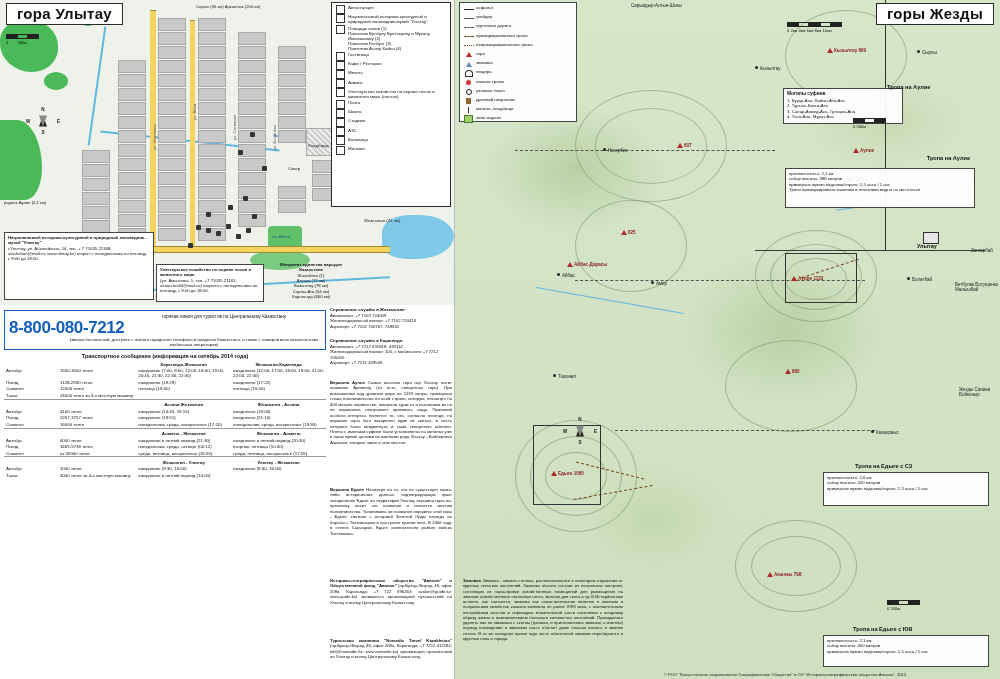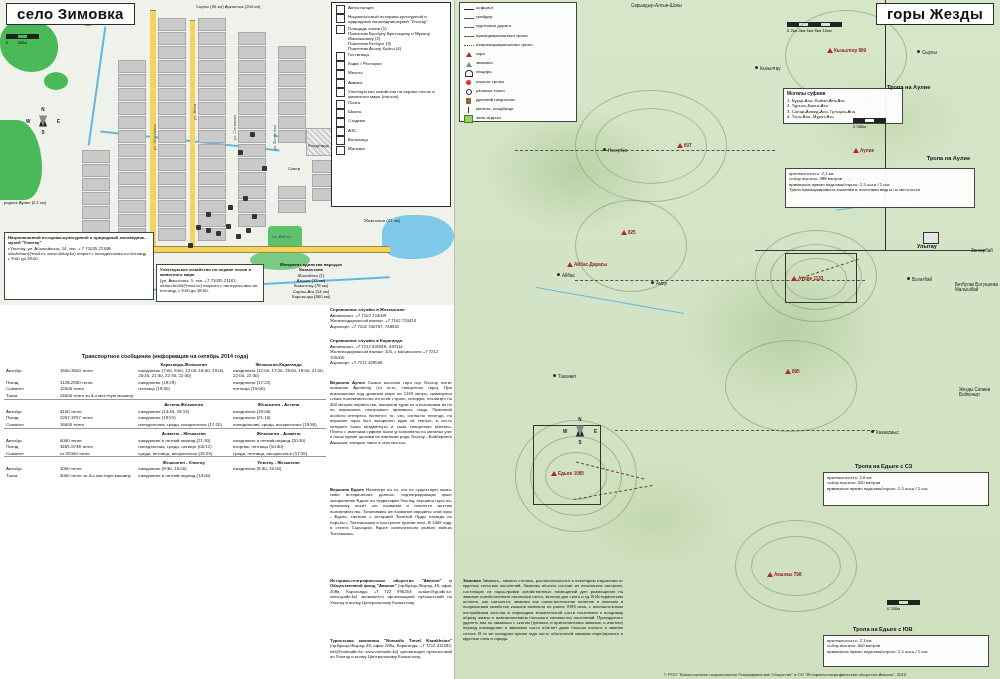--- a/index.html
+++ b/index.html
@@ -288,21 +288,21 @@
           <div class="s">S</div>
           <div class="w">W</div>
           <div class="e">E</div>
       </div>
 
       <div class="scalebar" style="left:6px;top:34px;">
         <span class="sb-seg f"></span><span class="sb-seg"></span><span class="sb-seg f"></span>
         <div class="tiny" style="margin-top:0.5px;">0&nbsp;&nbsp;&nbsp;&nbsp;&nbsp;&nbsp;&nbsp;&nbsp;500м</div>
       </div>
 
-      <div class="title-village">село Зимовка</div>
+      <div class="title-village">гора Улытау</div>
 
       <div class="legend-box">
         <div class="legend-row">
             <div class="legend-ico">
               <span class="sq"></span>
             </div>
             <div class="legend-txt">Автостанция</div>
           </div>
         <div class="legend-row">
             <div class="legend-ico">
@@ -400,20 +400,25 @@
       <div class="info-box" style="left:266px;top:260px;width:90px;height:42px;border:none;background:transparent;">
         <div style="font-weight:bold;text-align:center;">Монумент единства народов Казахстана</div>
         <div style="text-align:center;white-space:pre-line;">Жанибека (1) 
 Алаша (15 км)
 Кызылтау (78 км)
 Сарлы-Ага (54 км)
 Караганда (660 км)</div>
       </div>
     </div>
 
+    <div class="hotline">
+      <div class="phone">8-800-080-7212</div>
+      <div class="ht1">горячая линия для туристов по Центральному Казахстану</div>
+      <div class="ht2">(звонок бесплатный, доступен с любого городского телефона в пределах Казахстана, а также с номеров всех казахстанских мобильных операторов)</div>
+    </div>
 
     <div class="sched-title">Транспортное сообщение (информация на октябрь 2014 года)</div>
 
     <table class="sched">
       <tbody>
           <tr>
         <td class="col-a"></td>
             <td class="col-b"></td>
         <td class="col-c hdr">Караганда-Жезказган</td>
         <td class="col-d hdr">Жезказган-Караганда</td>

